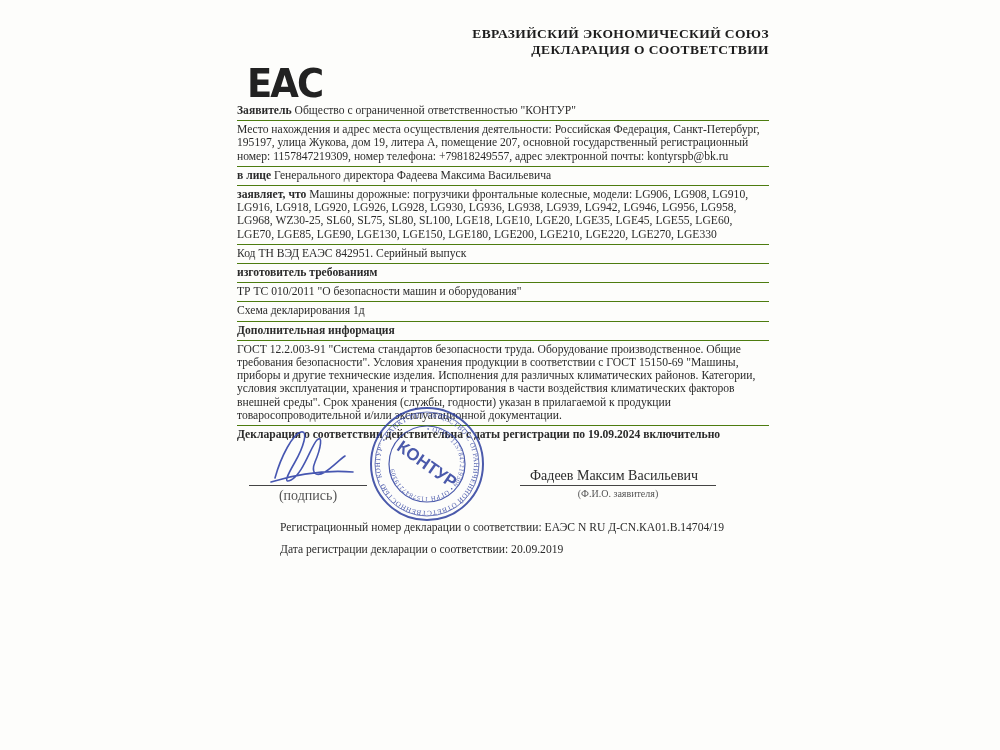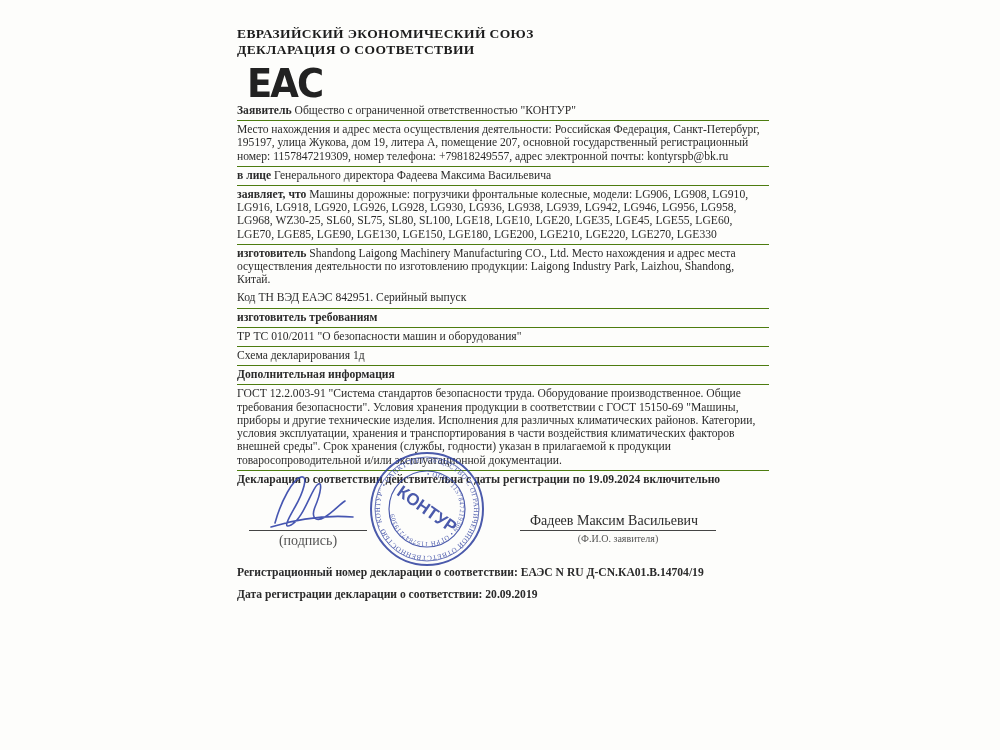--- a/index.html
+++ b/index.html
@@ -1,36 +1,36 @@
 <!DOCTYPE html>
 <html><head>
 <meta charset="utf-8">
 <style>
   html,body{margin:0;padding:0;background:#e9e9e9;}
   .screen{position:relative;width:1000px;height:750px;background:#fdfdfb;overflow:hidden;
           font-family:"Liberation Serif", serif;color:#2b2b2b;}
   .doc{position:absolute;left:237px;top:26px;width:532px;}
-  .title{ text-align:left;font-weight:bold;font-size:13.5px;letter-spacing:.4px;line-height:1.15;color:#1c1c1c;}
+  .title{ text-align:right;font-weight:bold;font-size:13.5px;letter-spacing:.4px;line-height:1.15;color:#1c1c1c;}
   .eac-logo{margin:7px 0 0 10px;font-family:"DejaVu Sans",sans-serif;font-weight:800;
             font-size:37px;line-height:38px;letter-spacing:-2px;transform:scaleY(1.06);
             transform-origin:left top;color:#222;width:90px;}
   .row{font-size:11.6px;line-height:1.14;padding:2px 0 3px 0;}
   .rule{border-bottom:1px solid #4d7c0f;}
   .b{font-weight:bold;}
   .sig-block{position:relative;height:72px;}
   .sig-line{position:absolute;left:12px;top:41px;width:118px;border-bottom:1px solid #444;}
   .sig-caption{position:absolute;left:12px;top:44px;width:118px;text-align:center;
                font-size:14px;color:#555;}
   .name{position:absolute;left:293px;top:24px;width:176px;text-align:left;font-size:14px;}
   .name-line{position:absolute;left:283px;top:41px;width:196px;border-bottom:1px solid #444;}
   .name-caption{position:absolute;left:283px;top:44px;width:196px;text-align:center;
                 font-size:10px;color:#555;}
   .signature-svg{position:absolute;left:30px;top:-18px;}
   .stamp-svg{position:absolute;left:128px;top:-42px;opacity:.85;}
-  .footer-row{font-size:11.6px;font-weight:bold;padding:5px 0 4px 0;}
+  .footer-row{font-size:11.6px;font-weight:normal;padding:5px 0 4px 0;margin-left:43px;}
 </style>
 </head>
 <body>
 
 <div class="screen">
   <div class="doc">
 
     <div class="title">
       <div>ЕВРАЗИЙСКИЙ ЭКОНОМИЧЕСКИЙ СОЮЗ</div>
       <div>ДЕКЛАРАЦИЯ О СООТВЕТСТВИИ</div>
@@ -48,24 +48,20 @@
     <div class="row rule">
       <span class="b">в лице</span>
       <span>Генерального директора Фадеева Максима Васильевича</span>
     </div>
 
     <div class="row rule">
       <span class="b">заявляет, что</span>
       <span>Машины дорожные: погрузчики фронтальные колесные,  модели: LG906, LG908, LG910, LG916, LG918, LG920, LG926, LG928, LG930, LG936, LG938, LG939, LG942, LG946, LG956, LG958, LG968, WZ30-25, SL60, SL75, SL80, SL100, LGE18, LGE10, LGE20, LGE35, LGE45, LGE55, LGE60, LGE70, LGE85, LGE90, LGE130, LGE150, LGE180, LGE200, LGE210, LGE220, LGE270, LGE330</span>
     </div>
 
-    <div class="row">
-      <span class="b">изготовитель</span>
-      <span>Shandong Laigong Machinery Manufacturing CO., Ltd. Место нахождения и адрес места осуществления деятельности по изготовлению продукции: Laigong Industry Park, Laizhou, Shandong, Китай.</span>
-    </div>
 
     <div class="row rule">Код ТН ВЭД ЕАЭС 842951. Серийный выпуск</div>
 
     <div class="row rule b">изготовитель требованиям</div>
 
     <div class="row rule">ТР ТС 010/2011 "О безопасности машин и оборудования"</div>
 
 
 
     <div class="row rule">Схема декларирования 1д</div>

